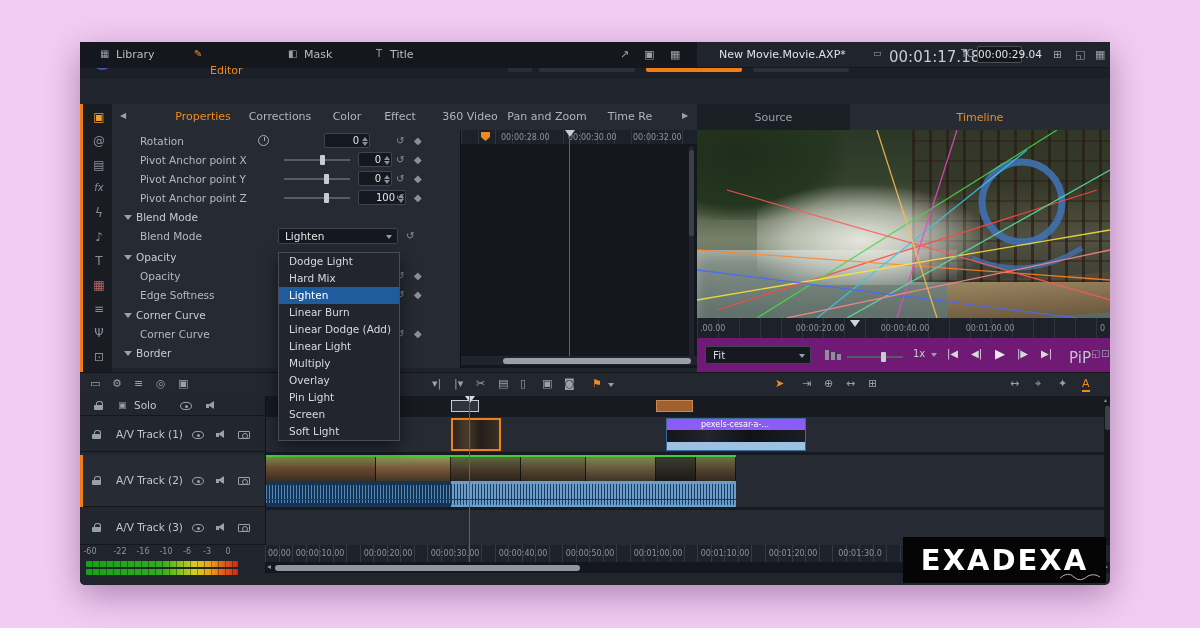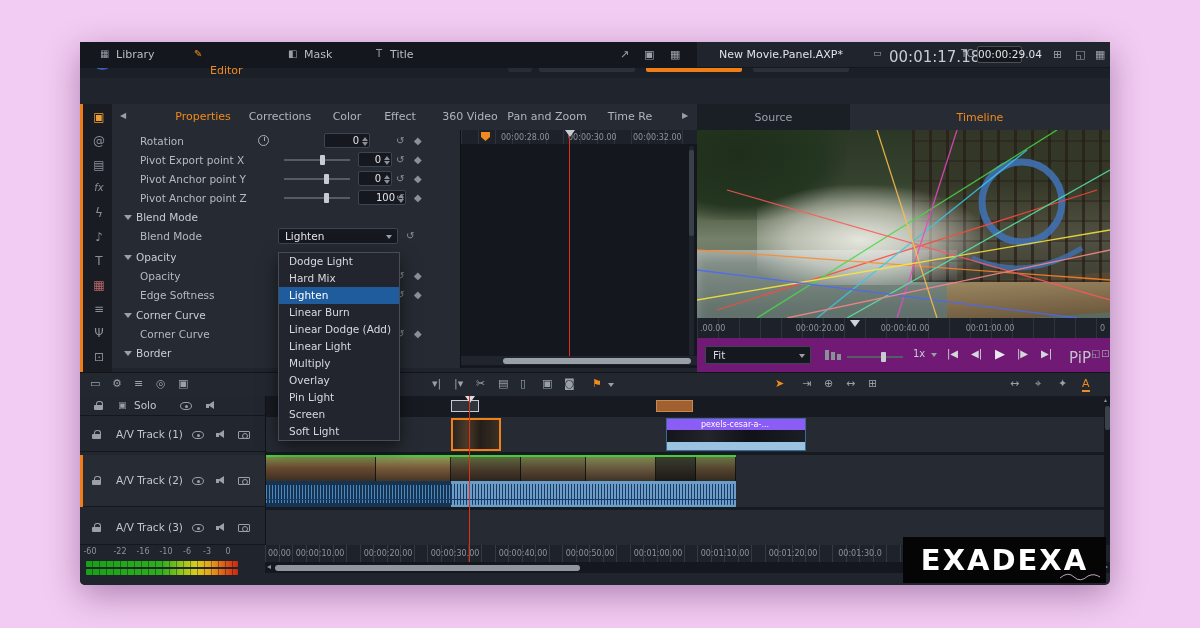--- a/index.html
+++ b/index.html
@@ -82,21 +82,21 @@
     <span class="ab" style="left:130px;top:22px;color:#f08a1e">Editor</span>
     <span class="ab ic" style="left:208px;top:6px;font-size:10px">◧</span>
     <span class="ab" style="left:224px;top:6px;color:#b8bcc4">Mask</span>
     <span class="ab ic" style="left:296px;top:6px;font-size:10px">T</span>
     <span class="ab" style="left:310px;top:6px;color:#b8bcc4">Title</span>
     <span class="ab ic" style="left:540px;top:6px">↗</span>
     <span class="ab ic" style="left:564px;top:6px">▣</span>
     <span class="ab ic" style="left:590px;top:6px">▦</span>
   </div>
   <div class="ab" style="left:617px;top:36;width:413px;height:26px;background:#20242c;border-bottom:1px solid #14171d">
-    <span class="ab" style="left:22px;top:6px;color:#e0e2e6">New Movie.Panel.AXP*</span>
+    <span class="ab" style="left:22px;top:6px;color:#e0e2e6">New Movie.Movie.AXP*</span>
     <span class="ab ic" style="left:176px;top:6px;font-size:9px">▭</span>
     <span class="ab" style="left:192px;top:6px;color:#c8ccd2;font-size:15px">00:01:17.18</span>
     <span class="ab" style="left:264px;top:6px;color:#9aa0a8;font-size:10px">TC</span>
     <div class="ab" style="left:280px;top:4px;width:45px;height:17px;background:#14171c;border:1px solid #4a5058;border-radius:2px;text-align:center;line-height:15px;font-size:10.5px;color:#e2e4e8"><span>00:00:29.04</span></div>
     <span class="ab ic" style="left:356px;top:6px">⊞</span>
     <span class="ab ic" style="left:378px;top:6px">◱</span>
     <span class="ab ic" style="left:398px;top:6px">▦</span>
   </div>
 
   <div class="ab" style="left:32px;top:62px;width:585px;height:26px;background:#262b33">
@@ -140,21 +140,21 @@
           <span>0</span>
           <span class="st">
             <i class="up"></i>
             <i class="dn"></i>
           </span>
         </div>
       <span class="ricon" style="left:284px">↺</span>
       <span class="ricon" style="left:302px">◆</span>
     </div>
     <div class="prow" style="top:21px">
-      <span class="plabel">Pivot Export point X</span>
+      <span class="plabel">Pivot Anchor point X</span>
       <div class="slider" style="left:172px;width:66px">
           <i style="left:55%"></i>
         </div>
       <div class="vbox" style="left:246px;width:34px">
           <span>0</span>
           <span class="st">
             <i class="up"></i>
             <i class="dn"></i>
           </span>
         </div>

